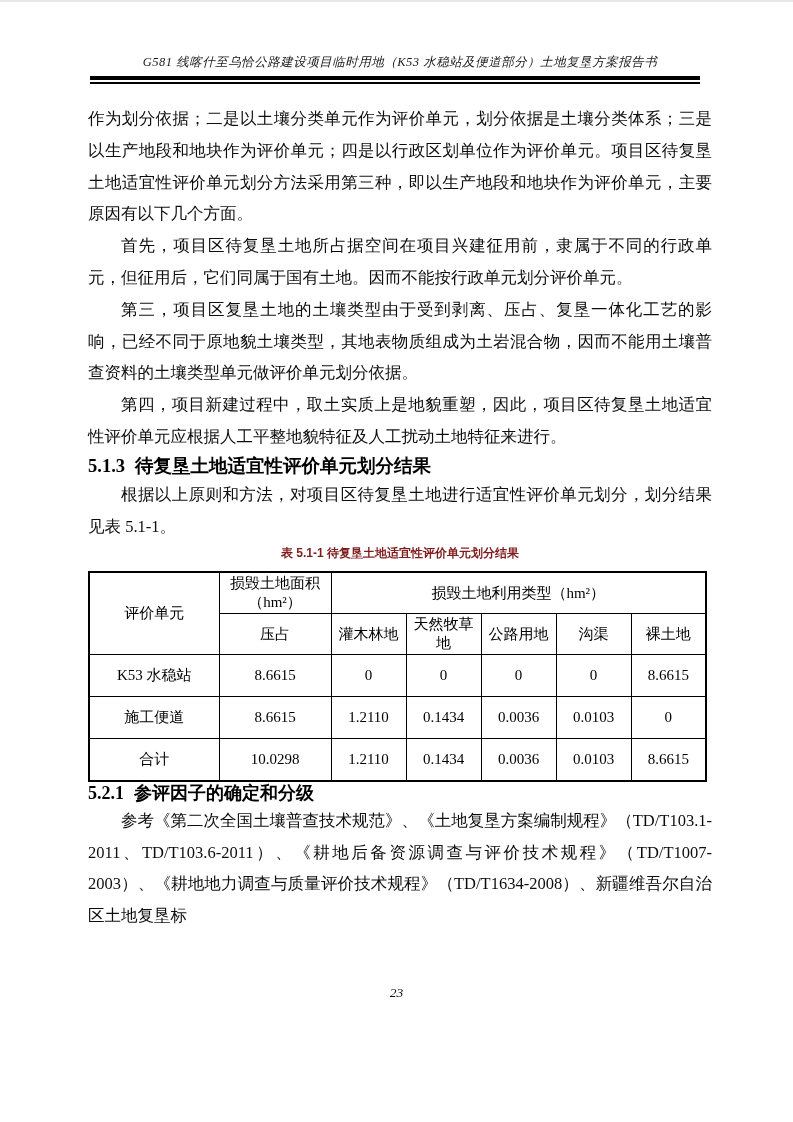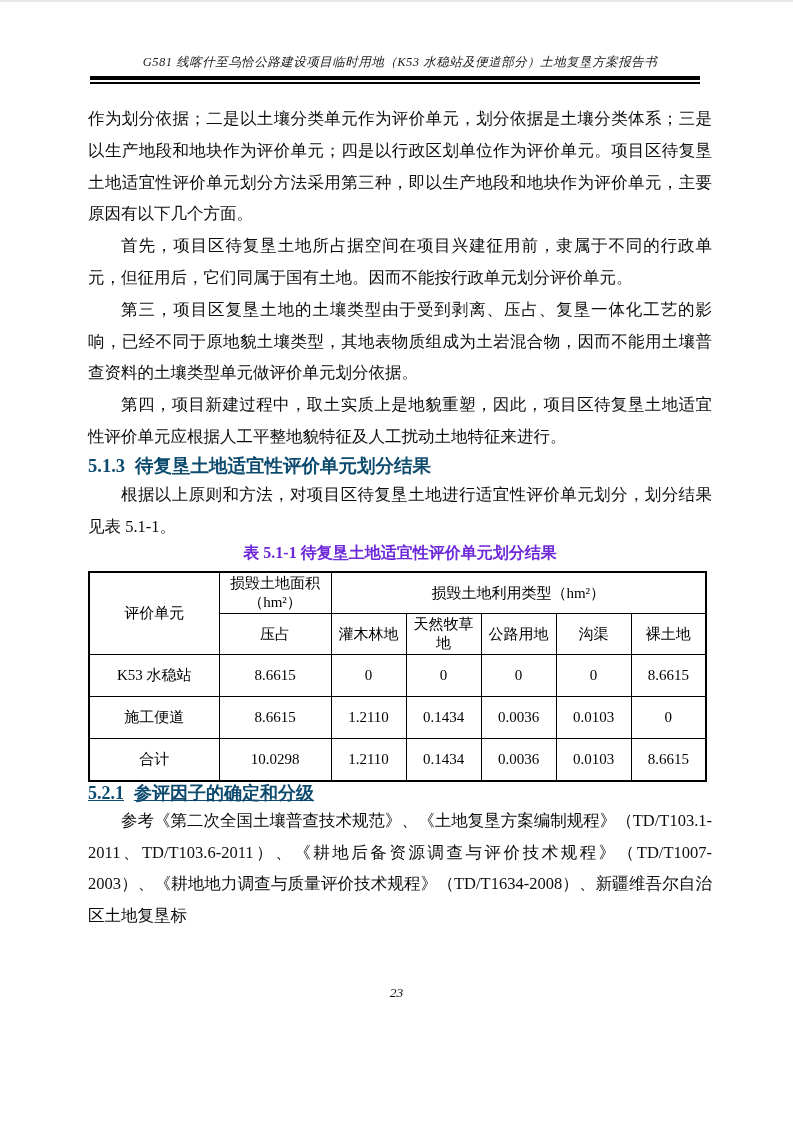--- a/index.html
+++ b/index.html
@@ -36,34 +36,34 @@
     color:#0d0d0d;
   }
   .flow p { margin:0; }
   .indent { text-indent:2em; }
 
   .h-sub {
     font-family:"Liberation Sans","DejaVu Sans",sans-serif;
     font-weight:bold;
     font-size:18.5px; line-height:26px;
     text-align:left; text-indent:0;
-    color:#0c4a6e;
+    color:#000000;
   }
   .h513 { margin-top:16px; }
   .h52  { margin-top:6px;  font-size:21px; line-height:24px; }
-  .h521 { margin-top:16px; font-size:18px; line-height:23px;text-decoration:underline; }
+  .h521 { margin-top:16px; font-size:18px; line-height:23px; }
   .hnum { font-family:"Liberation Serif",serif; margin-right:10px; }
 
   .tbl-caption {
     margin-top:12px;
     text-align:center; text-indent:0;
-    font-family:Liberation Serif, serif;
+    font-family:Liberation Sans, sans-serif;
     font-weight:bold;
-    font-size:16px; line-height:22px;
-    color:#6d28d9;
+    font-size:12px; line-height:22px;
+    color:#7f1d1d;
   }
 
   table.eval {
     margin-top:7px;
     border-collapse:collapse;
     width:619px;
     table-layout:fixed;
     font-size:15px; line-height:19px;
     color:#000;
   }

